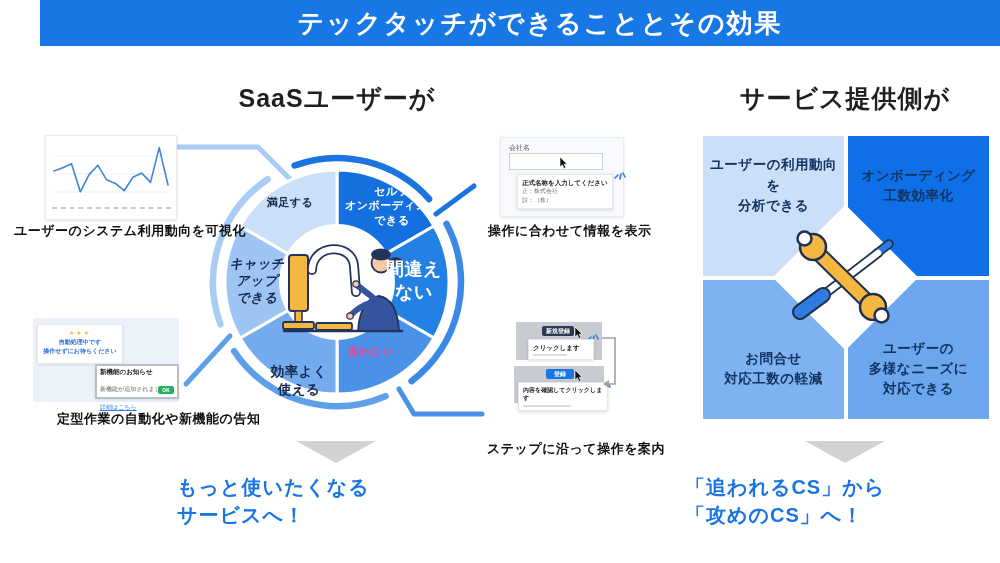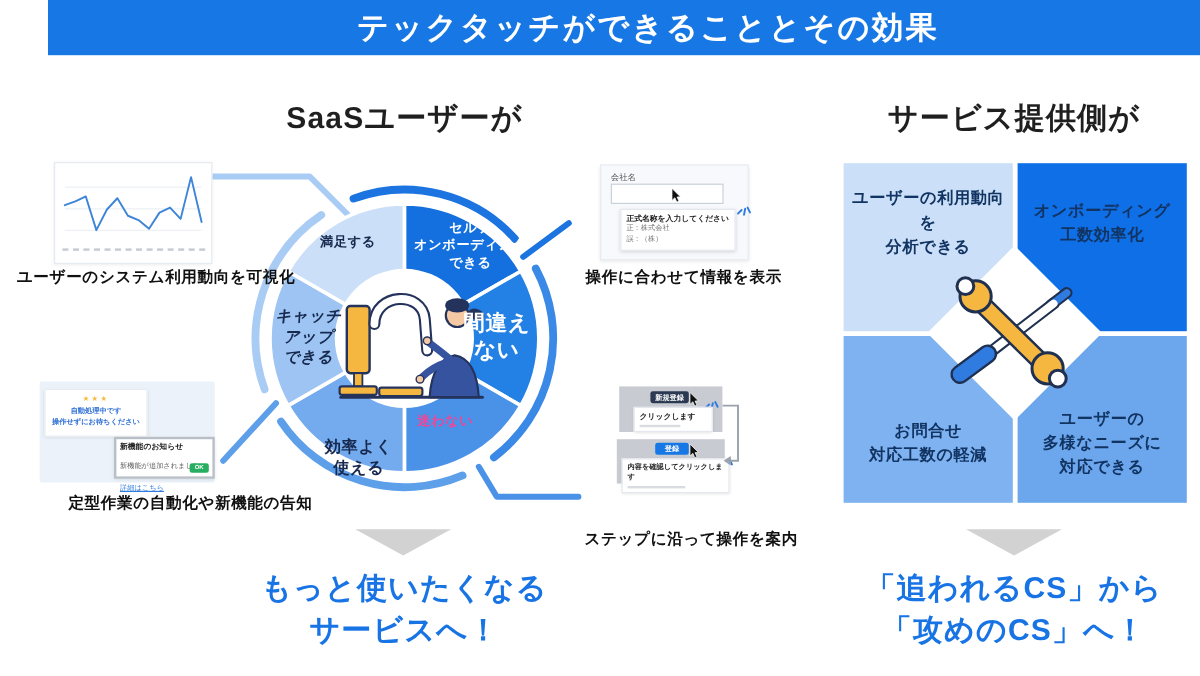--- a/index.html
+++ b/index.html
@@ -26,22 +26,22 @@
              grid-template-columns:1fr 1fr;grid-template-rows:1fr 1fr;gap:4px;}
   .quad{display:flex;align-items:center;justify-content:center;text-align:center;
         font-size:13.5px;font-weight:800;line-height:1.5;white-space:pre-line;letter-spacing:.5px;}
   .quad.top{padding-bottom:40px;} .quad.bottom{padding-top:40px;}
   .diamond{position:absolute;left:794px;top:226px;width:103px;height:103px;background:#fff;
            transform:rotate(45deg);}
   
   .tri{position:absolute;width:0;height:0;border-left:40px solid transparent;
        border-right:40px solid transparent;border-top:22px solid var(--triangle);}
   
-  .conclusion{position:absolute;top:473px;width:320px;text-align:center;color:var(--conclusion);
-              font-size:25px;font-weight:800;line-height:1.4;white-space:pre-line;letter-spacing:1px;}
+  .conclusion{position:absolute;top:473px;width:320px;text-align:left;color:var(--conclusion);
+              font-size:20px;font-weight:800;line-height:1.4;white-space:pre-line;letter-spacing:1px;}
   
   .mini-btn{position:absolute;display:flex;align-items:center;justify-content:center;
             color:#fff;font-size:6px;font-weight:700;border-radius:2px;}
   .tooltip{position:absolute;background:#fff;border:1px solid #E4E8EE;box-shadow:0 1px 3px rgba(0,0,0,.15);
            padding:3px 4px;}
   .tip-title{font-size:6.5px;font-weight:800;color:#222;line-height:1.4;}
   .tip-gray{font-size:6px;color:#777;line-height:1.5;}
   .gray-bar{height:2px;background:#D9DDE2;margin-top:2px;width:60%;}
   .sparkle{position:absolute;}
   .cursor{position:absolute;}

